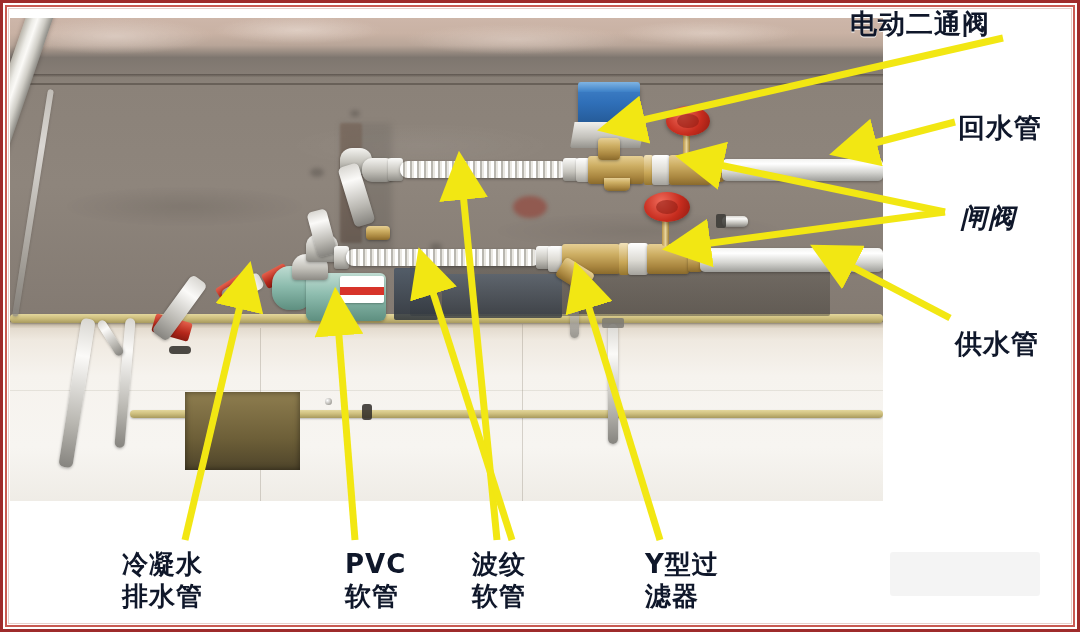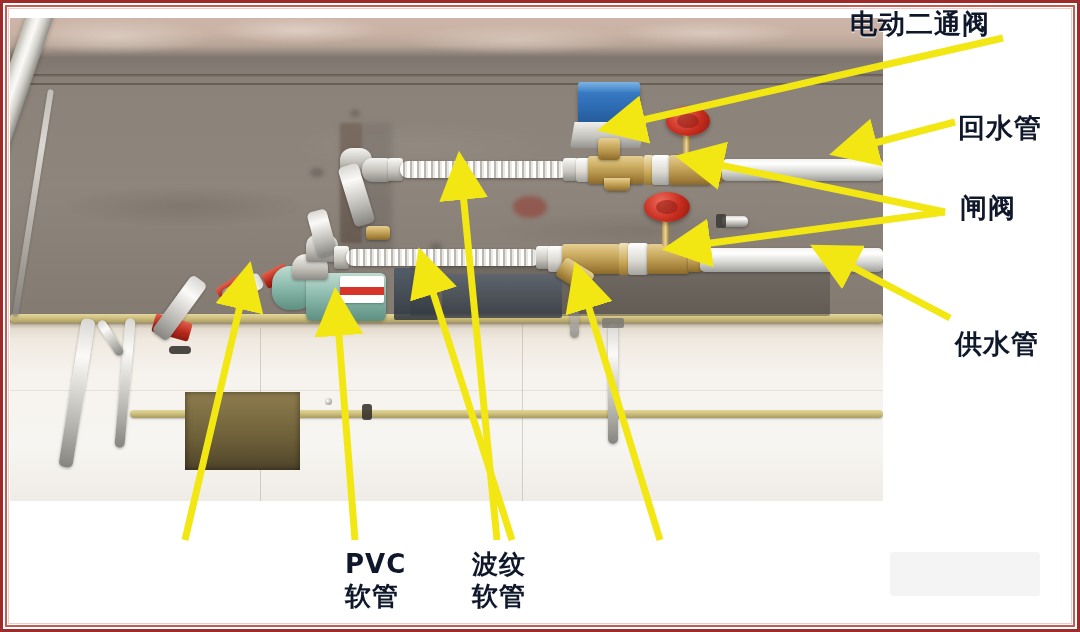--- a/index.html
+++ b/index.html
@@ -357,30 +357,34 @@
       <line x1="512" y1="540" x2="422" y2="258"></line>
 
       <line x1="660" y1="540" x2="578" y2="272"></line>
     </g>
   </svg>
 
   <div class="label" style="left:850px;top:8px;">电动二通阀</div>
 
   <div class="label" style="left:958px;top:112px;">回水管</div>
 
-  <div class="label" style="left:960px;top:192px;">闸阀</div>
+  <div class="label" style="left:960px;top:202px;font-style:italic;">闸阀</div>
 
   <div class="label" style="left:955px;top:328px;">供水管</div>
 
+  <div class="label lat" style="left:122px;top:548px;">冷凝水
+排水管</div>
 
   <div class="label lat" style="left:345px;top:548px;">PVC
 软管</div>
 
   <div class="label lat" style="left:472px;top:548px;">波纹
 软管</div>
 
+  <div class="label lat" style="left:645px;top:548px;">Y型过
+滤器</div>
 
   <div class="watermark"></div>
 
   <div class="frame-hair"></div>
   <div class="frame-inner"></div>
   <div class="frame-outer"></div>
 </div>
 
 </body></html>

